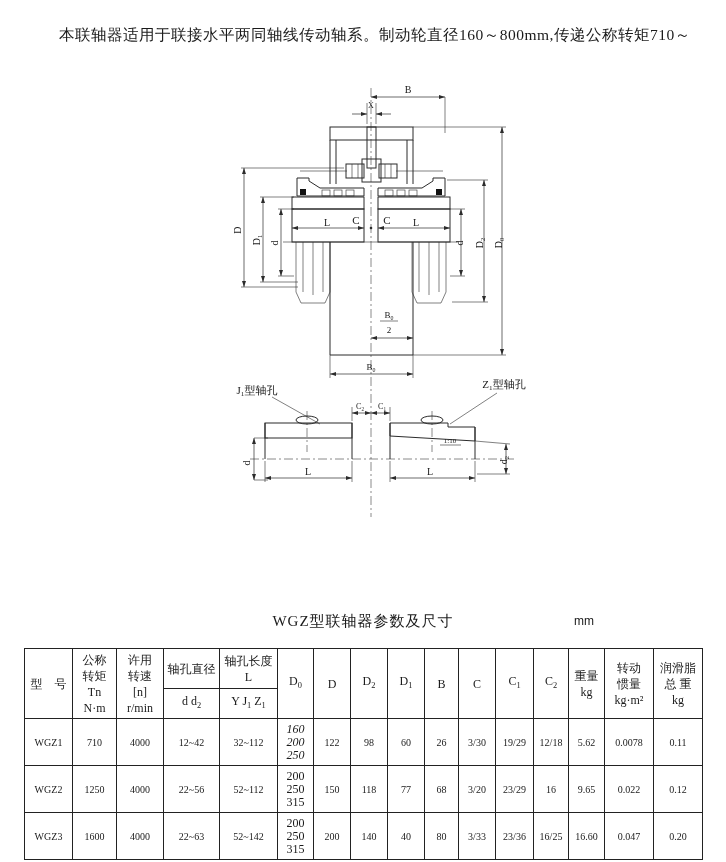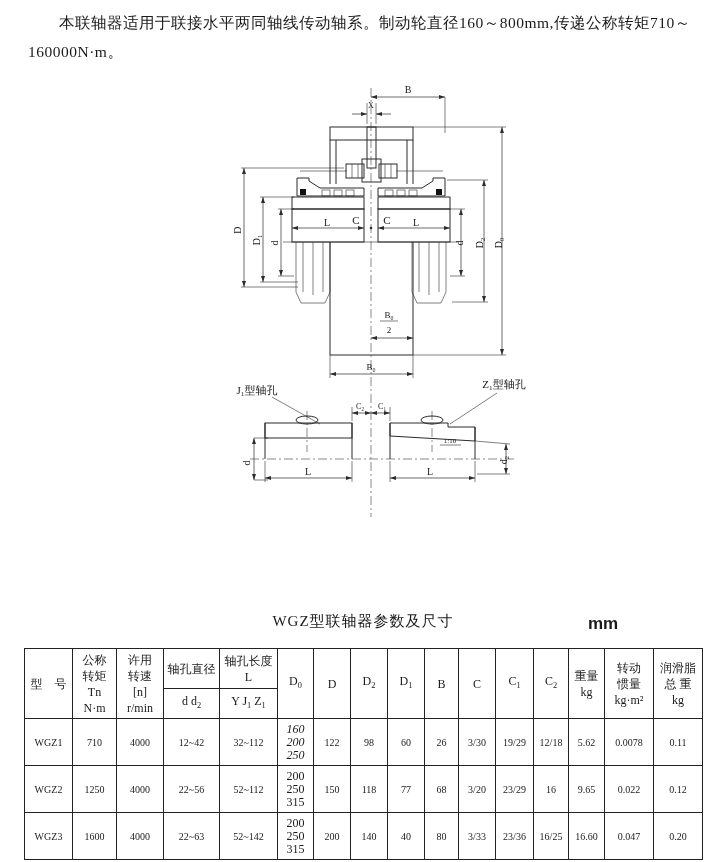--- a/index.html
+++ b/index.html
@@ -1,41 +1,40 @@
 <!DOCTYPE html>
 <html><head>
 <meta charset="utf-8">
 <style>
   html,body{margin:0;padding:0;background:#ffffff;}
   body{width:726px;height:862px;position:relative;font-family:"Liberation Serif","DejaVu Serif",serif;color:#1a1a1a;overflow:hidden;}
   .intro{position:absolute;left:28px;top:8px;width:672px;font-size:15.5px;line-height:29px;letter-spacing:0.5px;}
-  .intro .l1{text-indent:2em;}
+  .intro .l1{text-indent:2em;margin-top:12px;}
   .caption{position:absolute;top:612px;left:0;width:636px;height:20px;font-size:15px;}
   .caption .t{position:absolute;left:0;width:726px;text-align:center;letter-spacing:1px;}
-  .caption .u{position:absolute;left:588px;top:2px;font-size:17px;font-family:"Liberation Sans","DejaVu Sans",sans-serif;font-weight:bold;}
+  .caption .u{position:absolute;left:574px;top:2px;font-size:12px;font-family:"Liberation Sans","DejaVu Sans",sans-serif;}
   svg.diagram{position:absolute;left:0;top:0;}
   svg .ol{stroke:#2b2b2b;stroke-width:1;fill:none;}
   svg .thin{stroke:#2b2b2b;stroke-width:0.6;fill:none;}
   svg .dim{stroke:#2b2b2b;stroke-width:0.7;fill:none;}
   svg .cl{stroke:#2b2b2b;stroke-width:0.55;fill:none;stroke-dasharray:9 3 2 3;}
   svg text{fill:#1a1a1a;font-family:"Liberation Serif","DejaVu Serif",serif;}
   table.params{position:absolute;left:24px;top:648px;width:679px;border-collapse:collapse;table-layout:fixed;}
   table.params th,table.params td{border:1px solid #222;text-align:center;vertical-align:middle;font-weight:normal;padding:0;}
   table.params{border:1.5px solid #222;}
   table.params th{font-size:12px;line-height:16px;}
   table.params td{font-size:10px;line-height:15px;height:46px;}
   table.params sub{font-size:70%;}
   .hr1{height:40px;} .hr2{height:30px;}
 </style>
 </head>
 <body>
 
 <div class="intro">
   <div class="l1">本联轴器适用于联接水平两同轴线传动轴系。制动轮直径160～800mm,传递公称转矩710～</div>
-  <div class="l2">160000N·m。</div>
 </div>
 
 <svg class="diagram" width="726" height="540" viewBox="0 0 726 540">
   <defs>
     <pattern id="hatch" patternUnits="userSpaceOnUse" width="4.5" height="4.5" patternTransform="rotate(45)">
       <line x1="0" y1="0" x2="0" y2="4.5" stroke="#4a4a4a" stroke-width="0.6"></line>
     </pattern>
     <pattern id="hatch2" patternUnits="userSpaceOnUse" width="4.5" height="4.5" patternTransform="rotate(-45)">
       <line x1="0" y1="0" x2="0" y2="4.5" stroke="#4a4a4a" stroke-width="0.6"></line>
     </pattern>

